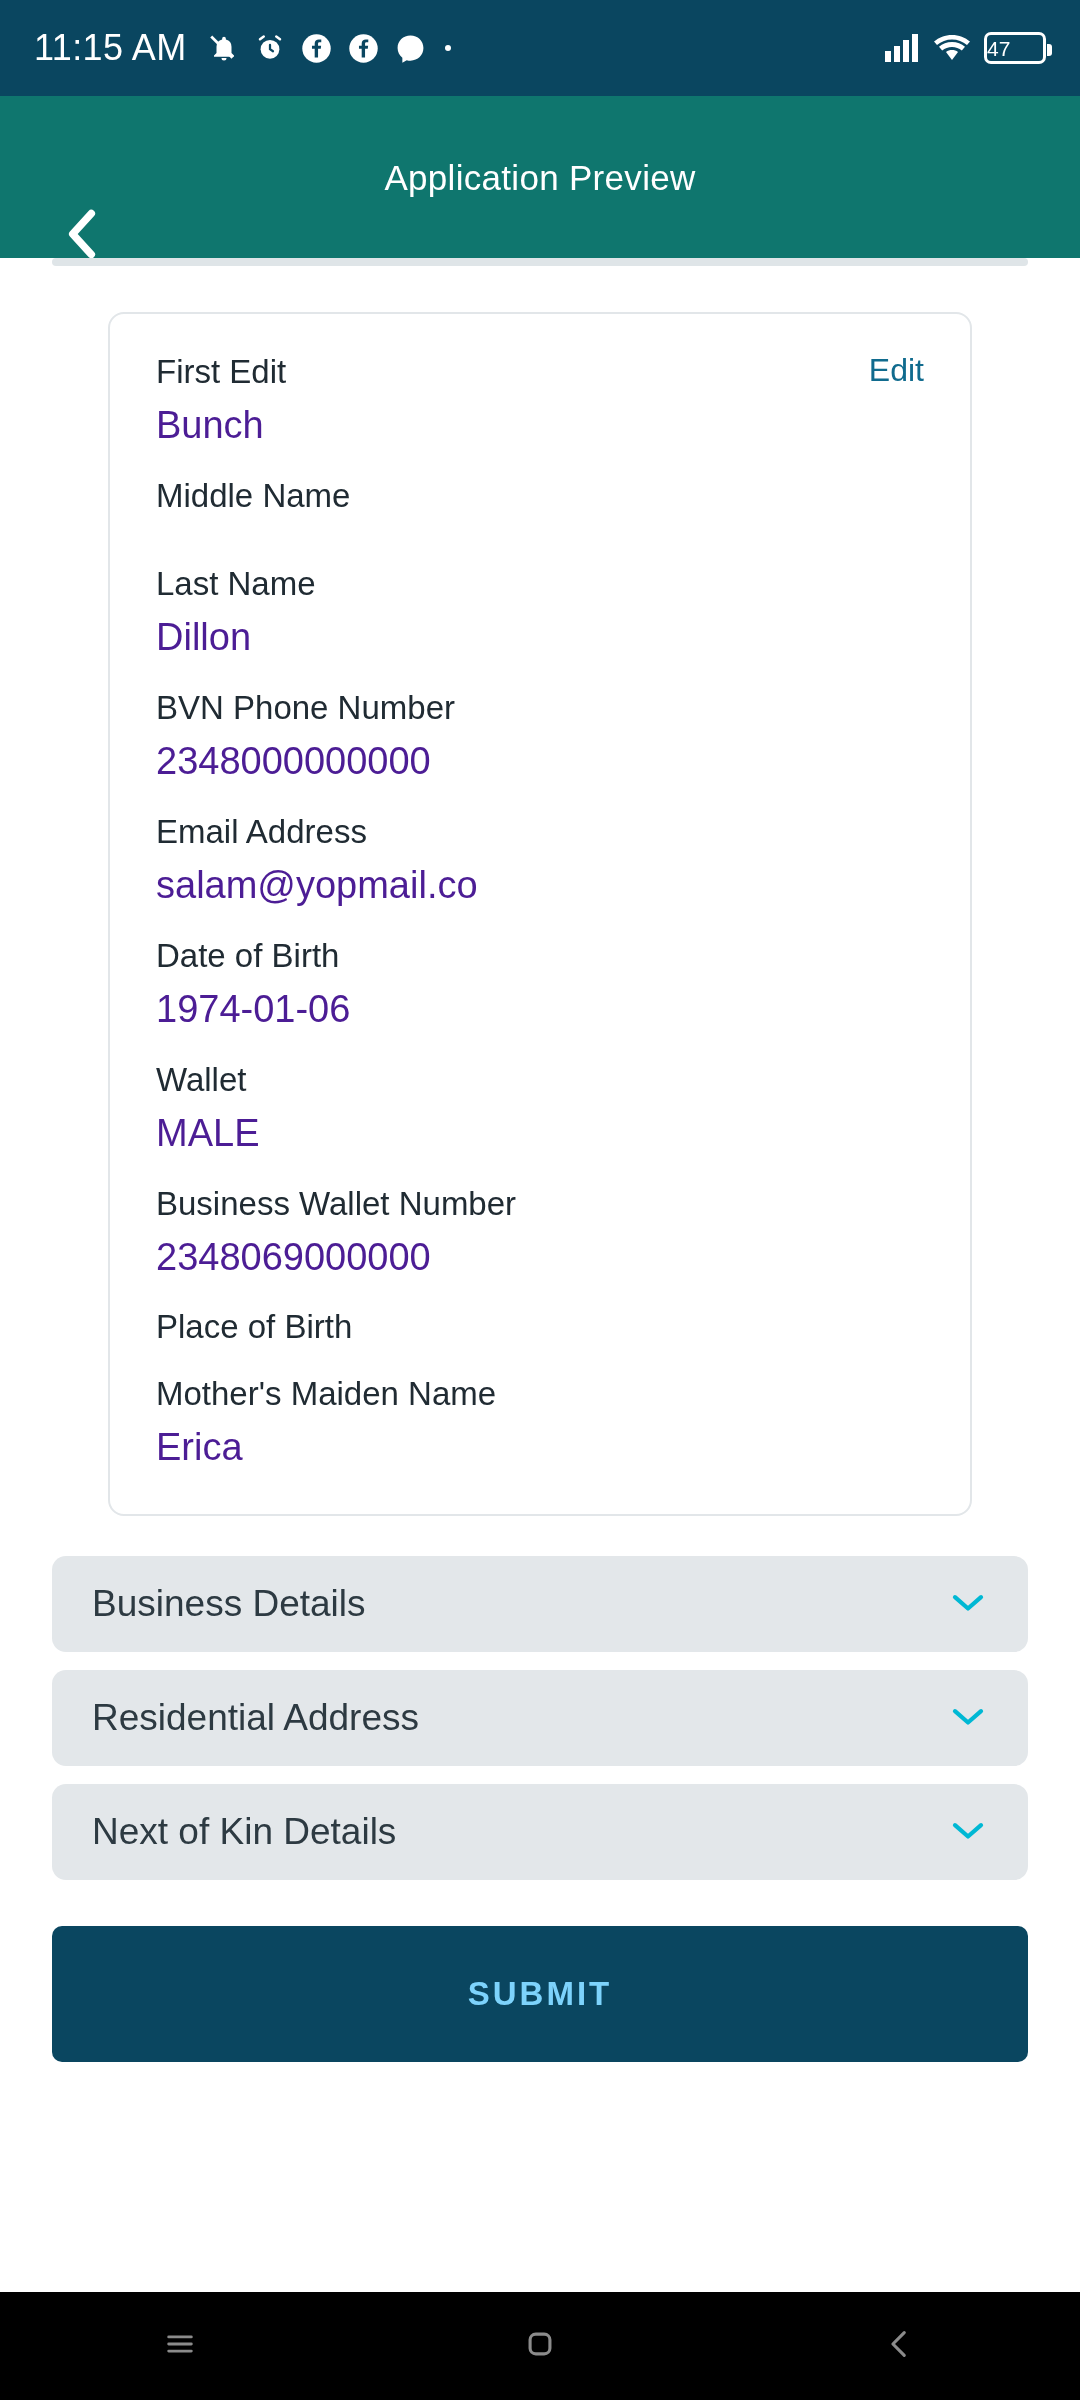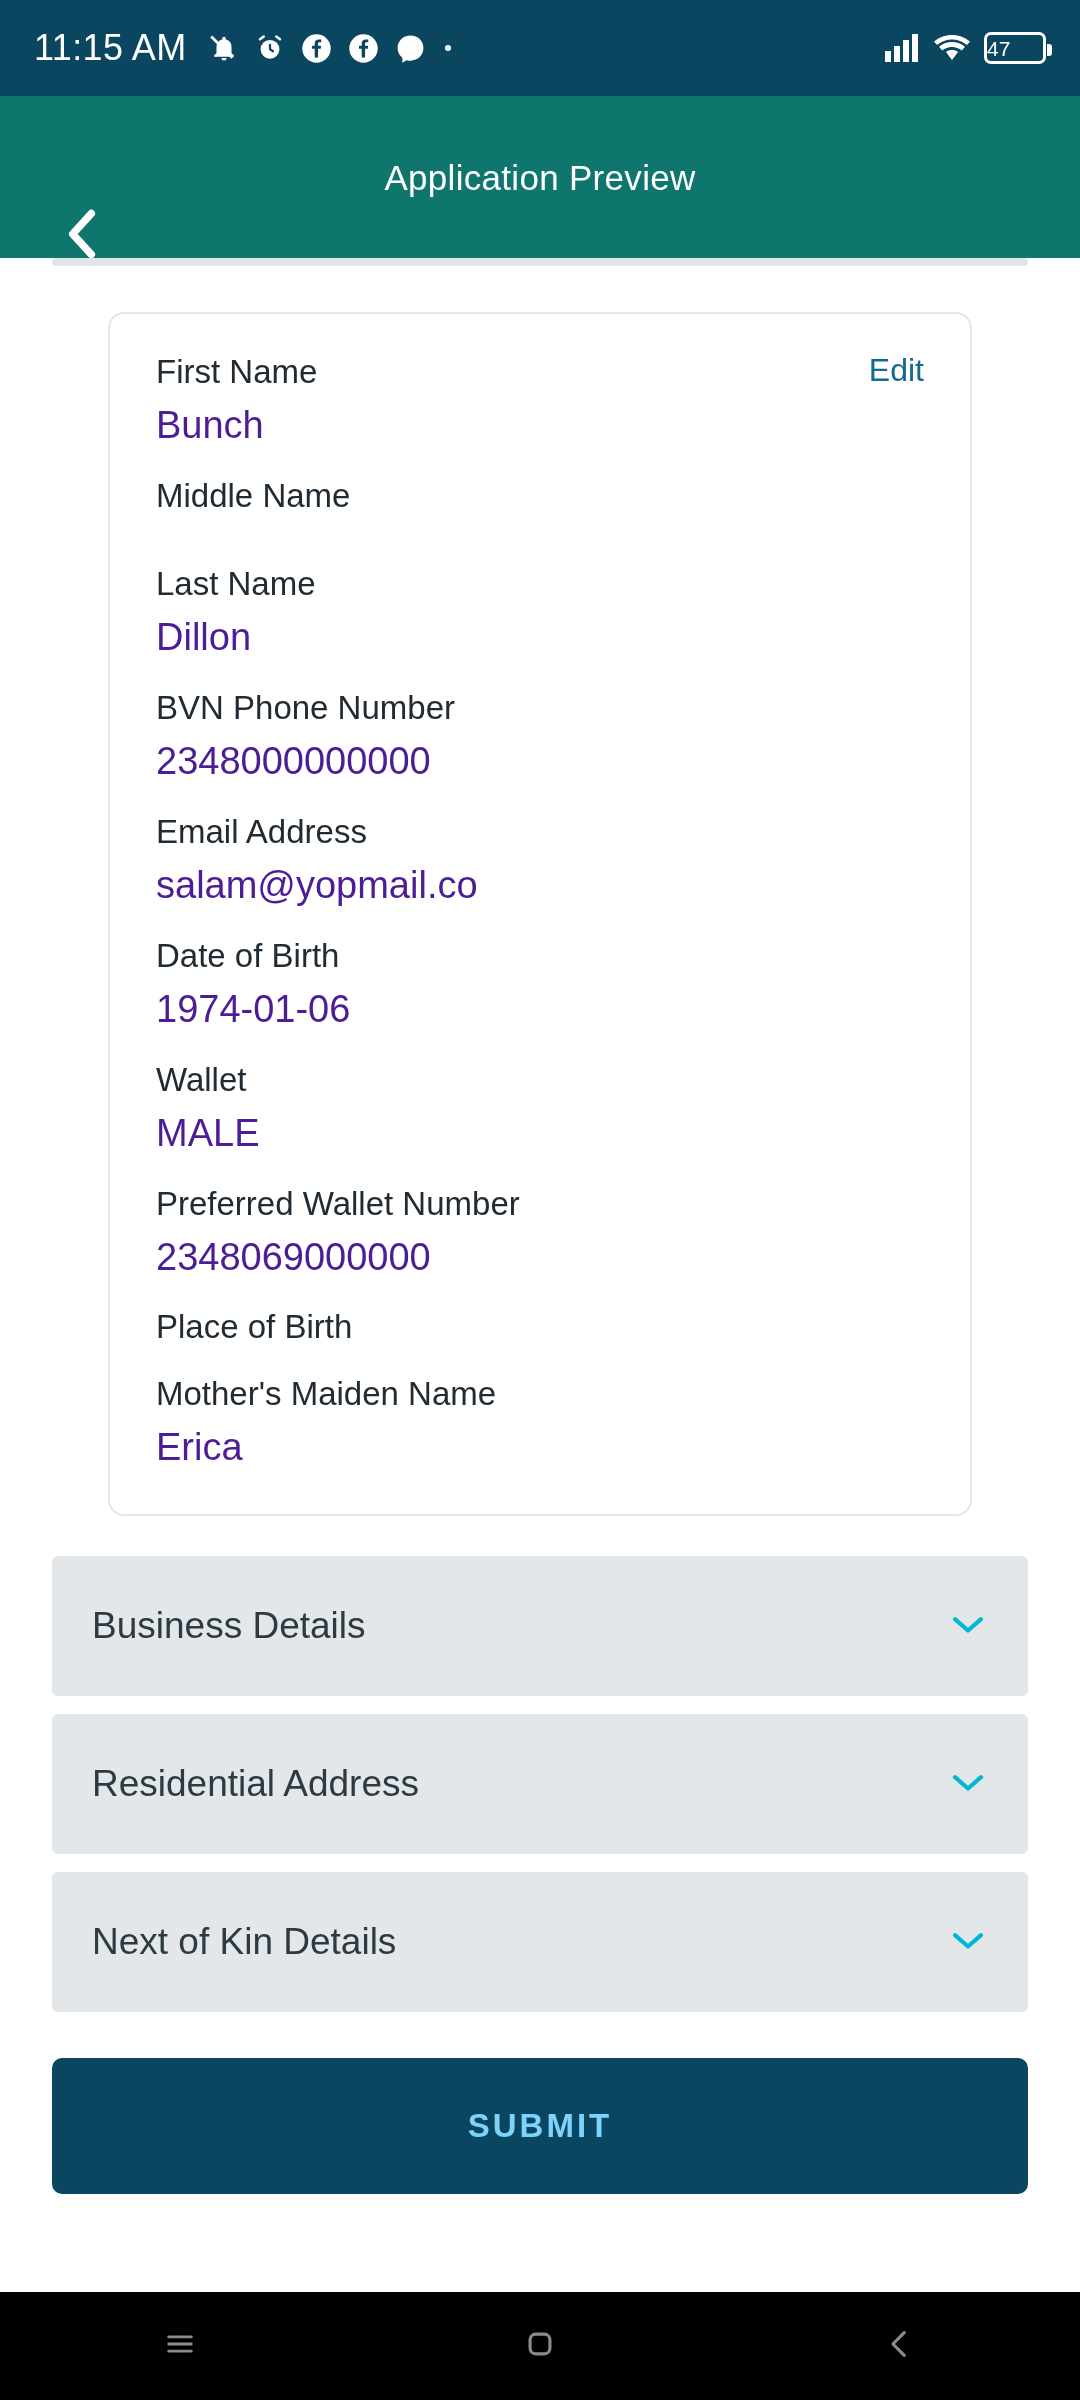--- a/index.html
+++ b/index.html
@@ -144,23 +144,23 @@
     right: 0;
     top: 2px;
     font-size: 32px;
     color: #106b8e;
     font-weight: 400;
   }
 
   
   .accordions { margin: 40px 52px 0 52px; }
   .acc {
-    height: 140px;
+    height: 96px;
     background: #e3e7ea;
-    border-radius: 6px;
+    border-radius: 14px;
     margin-bottom: 18px;
     display: flex;
     align-items: center;
     padding: 0 40px;
   }
   .acc-label {
     font-size: 37px;
     color: #2d3a42;
     font-weight: 400;
   }
@@ -276,21 +276,21 @@
           </svg>
       </span>
     </div>
   </div>
 
   <div class="content">
     <div class="top-strip"></div>
 
     <div class="card">
       <div class="field">
-        <div class="field-label">First Name</div>
+        <div class="field-label">First Edit</div>
         <div class="field-value">Bunch</div>
         <div class="edit-link">Edit</div>
       </div>
       <div class="field empty">
         <div class="field-label">Middle Name</div>
         <div class="field-value"></div>
       </div>
       <div class="field">
         <div class="field-label">Last Name</div>
         <div class="field-value">Dillon</div>
@@ -305,21 +305,21 @@
       </div>
       <div class="field">
         <div class="field-label">Date of Birth</div>
         <div class="field-value">1974-01-06</div>
       </div>
       <div class="field">
         <div class="field-label">Wallet</div>
         <div class="field-value">MALE</div>
       </div>
       <div class="field">
-        <div class="field-label">Preferred Wallet Number</div>
+        <div class="field-label">Business Wallet Number</div>
         <div class="field-value">2348069000000</div>
       </div>
       <div class="field">
         <div class="field-label">Place of Birth</div>
       </div>
       <div class="field">
         <div class="field-label">Mother's Maiden Name</div>
         <div class="field-value">Erica</div>
       </div>
     </div>

